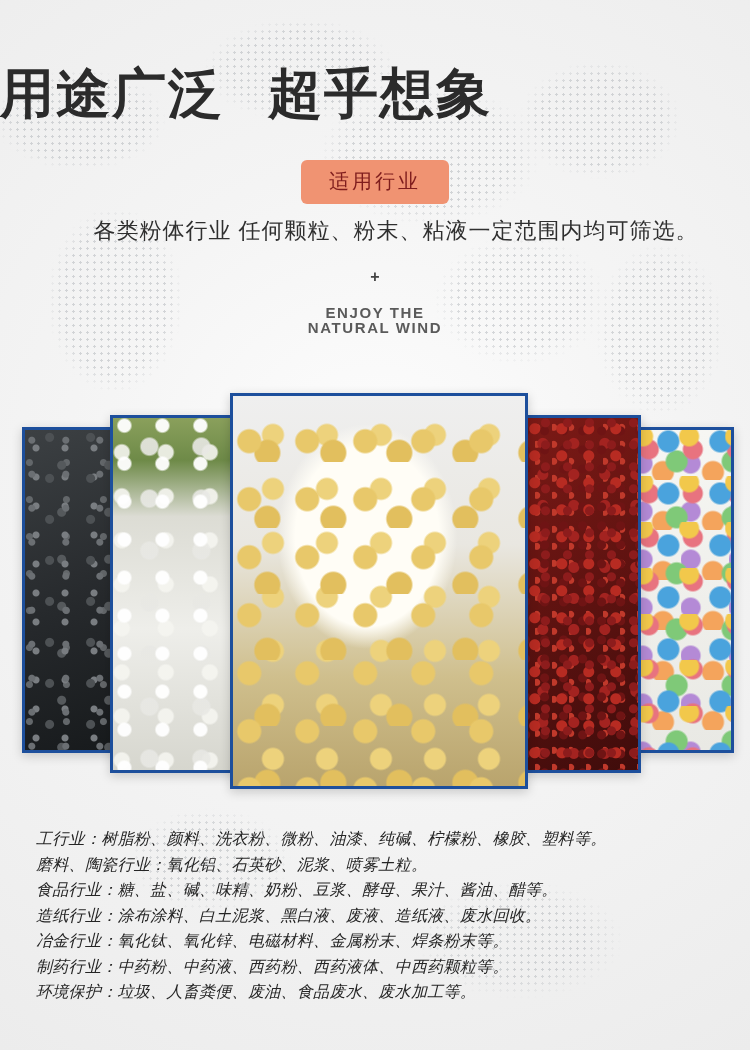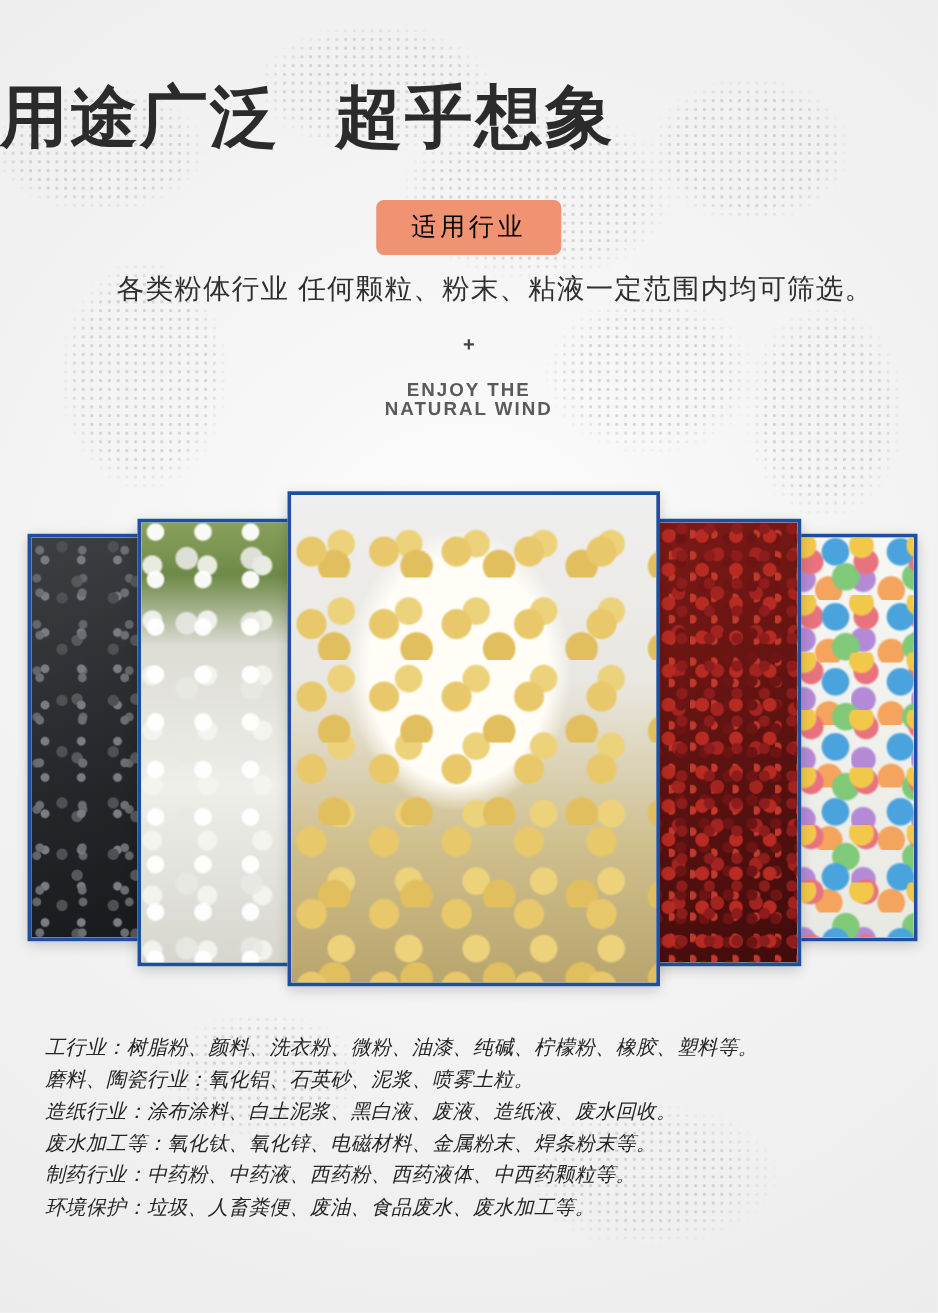--- a/index.html
+++ b/index.html
@@ -75,21 +75,21 @@
   .pill-wrap {
     position: absolute;
     top: 160px;
     left: 0;
     right: 0;
     text-align: center;
   }
   .pill {
     display: inline-block;
     background: #f09372;
-    color: #000000;
+    color: #7f1d1d;
     font-size: 20px;
     letter-spacing: 3px;
     padding: 8px 28px 9px;
     border-radius: 6px;
   }
 
   
   .subtitle {
     position: absolute;
     top: 216px;
@@ -258,24 +258,27 @@
   </div>
 
   <div class="industry-list">
     <div class="industry-row">
       <span class="label">工行业：</span><span>树脂粉、颜料、洗衣粉、微粉、油漆、纯碱、柠檬粉、橡胶、塑料等。</span>
     </div>
     <div class="industry-row">
       <span class="label">磨料、陶瓷行业：</span><span>氧化铝、石英砂、泥浆、喷雾土粒。</span>
     </div>
     <div class="industry-row">
+      <span class="label">食品行业：</span><span>糖、盐、碱、味精、奶粉、豆浆、酵母、果汁、酱油、醋等。</span>
+    </div>
+    <div class="industry-row">
       <span class="label">造纸行业：</span><span>涂布涂料、白土泥浆、黑白液、废液、造纸液、废水回收。</span>
     </div>
     <div class="industry-row">
-      <span class="label">废水加工等：</span><span>氧化钛、氧化锌、电磁材料、金属粉末、焊条粉末等。</span>
+      <span class="label">冶金行业：</span><span>氧化钛、氧化锌、电磁材料、金属粉末、焊条粉末等。</span>
     </div>
     <div class="industry-row">
       <span class="label">制药行业：</span><span>中药粉、中药液、西药粉、西药液体、中西药颗粒等。</span>
     </div>
     <div class="industry-row">
       <span class="label">环境保护：</span><span>垃圾、人畜粪便、废油、食品废水、废水加工等。</span>
     </div>
   </div>
 </div>
 

